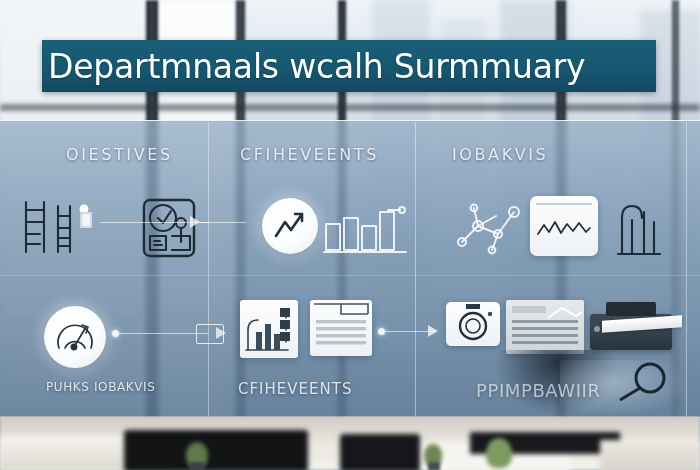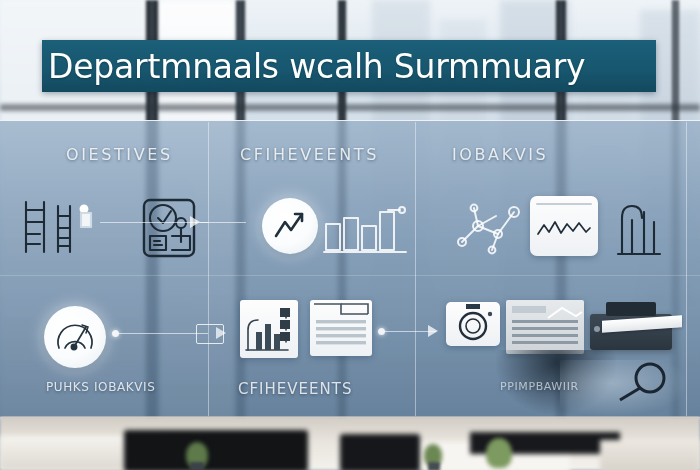--- a/index.html
+++ b/index.html
@@ -106,21 +106,21 @@
 
   
   .row-label{
     position:absolute;top:380px;color:rgba(255,255,255,.80);
     font-size:13px;letter-spacing:.6px;white-space:nowrap;
     text-shadow:0 1px 3px rgba(20,45,70,.55);
     font-family:"DejaVu Sans", sans-serif;
   }
   .rl1{left:46px;font-size:12px;}
   .rl2{left:238px;font-size:15px;letter-spacing:1px;}
-  .rl3{left:500px;font-size:11px;opacity:.75;}
+  .rl3{left:476px;font-size:18px;opacity:.75;}
 
   
   .icon{position:absolute;}
   .circle-badge{
     border-radius:50%;
     background:radial-gradient(circle at 38% 32%, #ffffff 0%, #fafcfd 55%, #e9eef2 100%);
     box-shadow:0 0 16px rgba(255,255,255,.55), 0 2px 5px rgba(30,55,80,.30);
     display:flex;align-items:center;justify-content:center;
   }
   .card-white{

